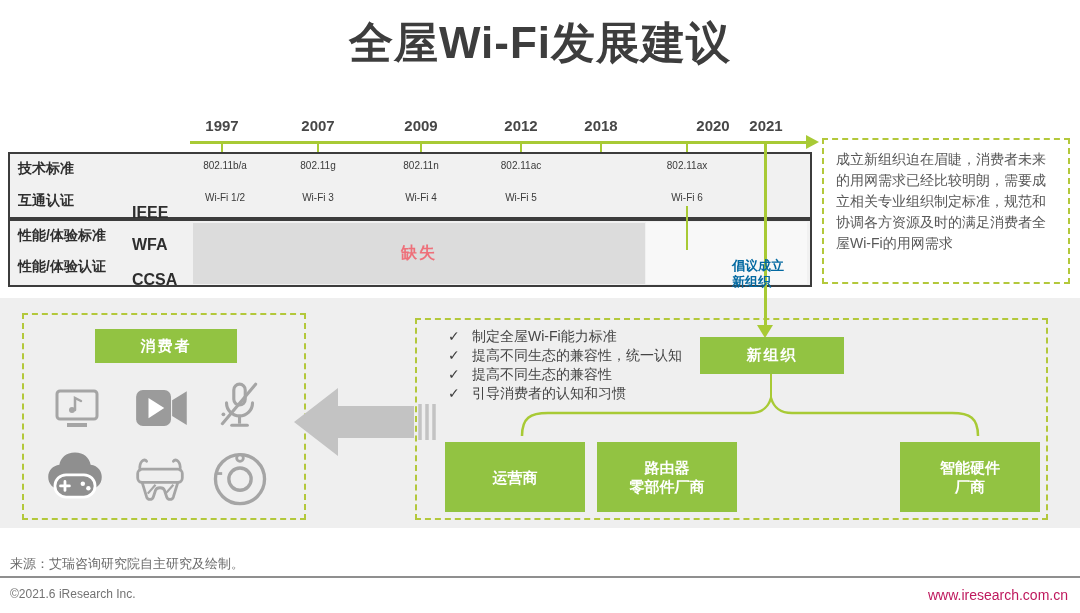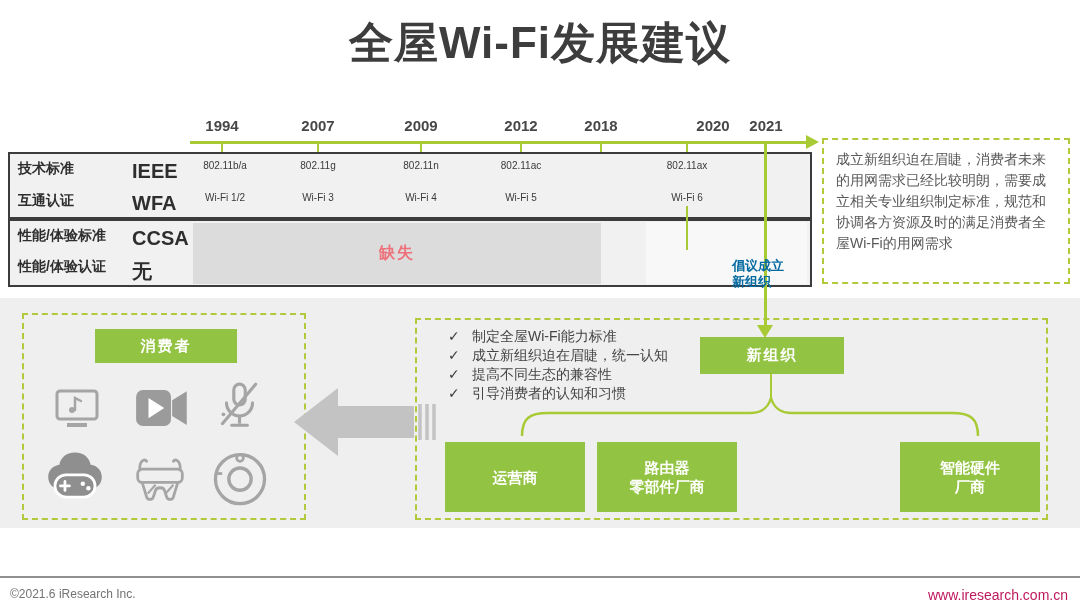--- a/index.html
+++ b/index.html
@@ -16,23 +16,23 @@
   .tl-arrowhead { left:806px; top:135px; width:0; height:0; border-top:7px solid transparent; border-bottom:7px solid transparent; border-left:13px solid #a8ca35; }
   .tl-year { top:117px; transform:translateX(-50%); font-size:15px; font-weight:bold; color:#474747; white-space:nowrap; }
   .tl-tick { top:142px; width:2px; height:17px; background:#a8ca35; }
 
   
   .tbl-section { left:8px; background:#f1f1f1; border:2px solid #3c3c3c; width:804px; }
   .tbl-a { top:152px; height:67px; }
   .tbl-b { top:219px; height:68px; }
   .tbl-white { left:646px; top:222px; width:161px; height:62px; background:#f8f8f8; }
   .row-label { left:18px; font-size:14px; font-weight:bold; color:#2e2e2e; white-space:nowrap; }
-  .row-org { left:132px; font-size:20px; font-weight:bold; color:#2e2e2e; white-space:nowrap; }
+  .row-org { left:132px; font-size:16px; font-weight:bold; color:#2e2e2e; white-space:nowrap;margin-top:44px; }
   .cell-val { transform:translateX(-50%); font-size:10px; color:#3a3a3a; white-space:nowrap; }
-  .missing-block { left:193px; top:223px; width:408px; height:61px; background:#dcdcdc; display:flex; align-items:center; justify-content:center; }
+  .missing-block { left:193px; top:223px; width:452px; height:61px; background:#dcdcdc; display:flex; align-items:center; justify-content:center; }
   .missing-text { color:#ee707a; font-size:16px; font-weight:bold; letter-spacing:2px; }
   .gateway-text { left:650px; top:227px; width:102px; font-size:12.5px; line-height:1.32; color:#3f3f3f; }
   .proposal-text { left:732px; top:258px; width:78px; font-size:13px; font-weight:bold; color:#0369a1; white-space:pre-line; line-height:1.25; z-index:3; }
 
   
   .conn-2020 { left:686px; top:206px; width:2px; height:44px; background:#a8ca35; z-index:2; }
   .conn-2021 { left:764px; top:142px; width:2.5px; height:184px; background:#a8ca35; z-index:2; }
   .conn-2021-head { left:757px; top:325px; width:0; height:0; border-left:8px solid transparent; border-right:8px solid transparent; border-top:13px solid #a8ca35; z-index:2; }
 
   
@@ -69,21 +69,21 @@
 </style>
 </head>
 <body>
 
 <div id="canvas">
 
   <div class="abs title">全屋Wi-Fi发展建议</div>
 
   <div class="abs tl-line"></div>
   <div class="abs tl-arrowhead"></div>
-  <span class="abs tl-year" style="left:222px">1994</span>
+  <span class="abs tl-year" style="left:222px">1997</span>
   <span class="abs tl-year" style="left:318px">2007</span>
   <span class="abs tl-year" style="left:421px">2009</span>
   <span class="abs tl-year" style="left:521px">2012</span>
   <span class="abs tl-year" style="left:601px">2018</span>
   <span class="abs tl-year" style="left:713px">2020</span>
   <span class="abs tl-year" style="left:766px">2021</span>
   <div class="abs tl-tick" style="left:221px"></div>
   <div class="abs tl-tick" style="left:317px"></div>
   <div class="abs tl-tick" style="left:420px"></div>
   <div class="abs tl-tick" style="left:520px"></div>
@@ -187,21 +187,21 @@
 
   <div class="abs plan-box"></div>
 
   <div class="abs tasks">
     <div class="task">
       <span class="chk">✓</span>
       <span class="txt">制定全屋Wi-Fi能力标准</span>
     </div>
     <div class="task">
       <span class="chk">✓</span>
-      <span class="txt">成立新组织迫在眉睫，统一认知</span>
+      <span class="txt">提高不同生态的兼容性，统一认知</span>
     </div>
     <div class="task">
       <span class="chk">✓</span>
       <span class="txt">提高不同生态的兼容性</span>
     </div>
     <div class="task">
       <span class="chk">✓</span>
       <span class="txt">引导消费者的认知和习惯</span>
     </div>
   </div>
@@ -212,17 +212,18 @@
   <svg class="abs brace" width="480" height="42" viewBox="0 0 480 42">
     <path d="M12,40 C12,22 20,17 38,17 L240,17 C252,17 258,12 261,2 C264,12 270,17 282,17 L442,17 C460,17 468,22 468,40" fill="none" stroke="#a8ca35" stroke-width="2.5"></path>
   </svg>
 
   <div class="abs member-box" style="left:445px">运营商</div>
   <div class="abs member-box" style="left:597px">路由器
 零部件厂商</div>
   <div class="abs member-box" style="left:900px">智能硬件
 厂商</div>
 
+  <div class="abs src">来源：艾瑞咨询研究院自主研究及绘制。</div>
   <div class="abs footer-divider"></div>
   <div class="abs copyright">©2021.6 iResearch Inc.</div>
   <div class="abs website">www.iresearch.com.cn</div>
 
 </div>
 
 </body></html>

